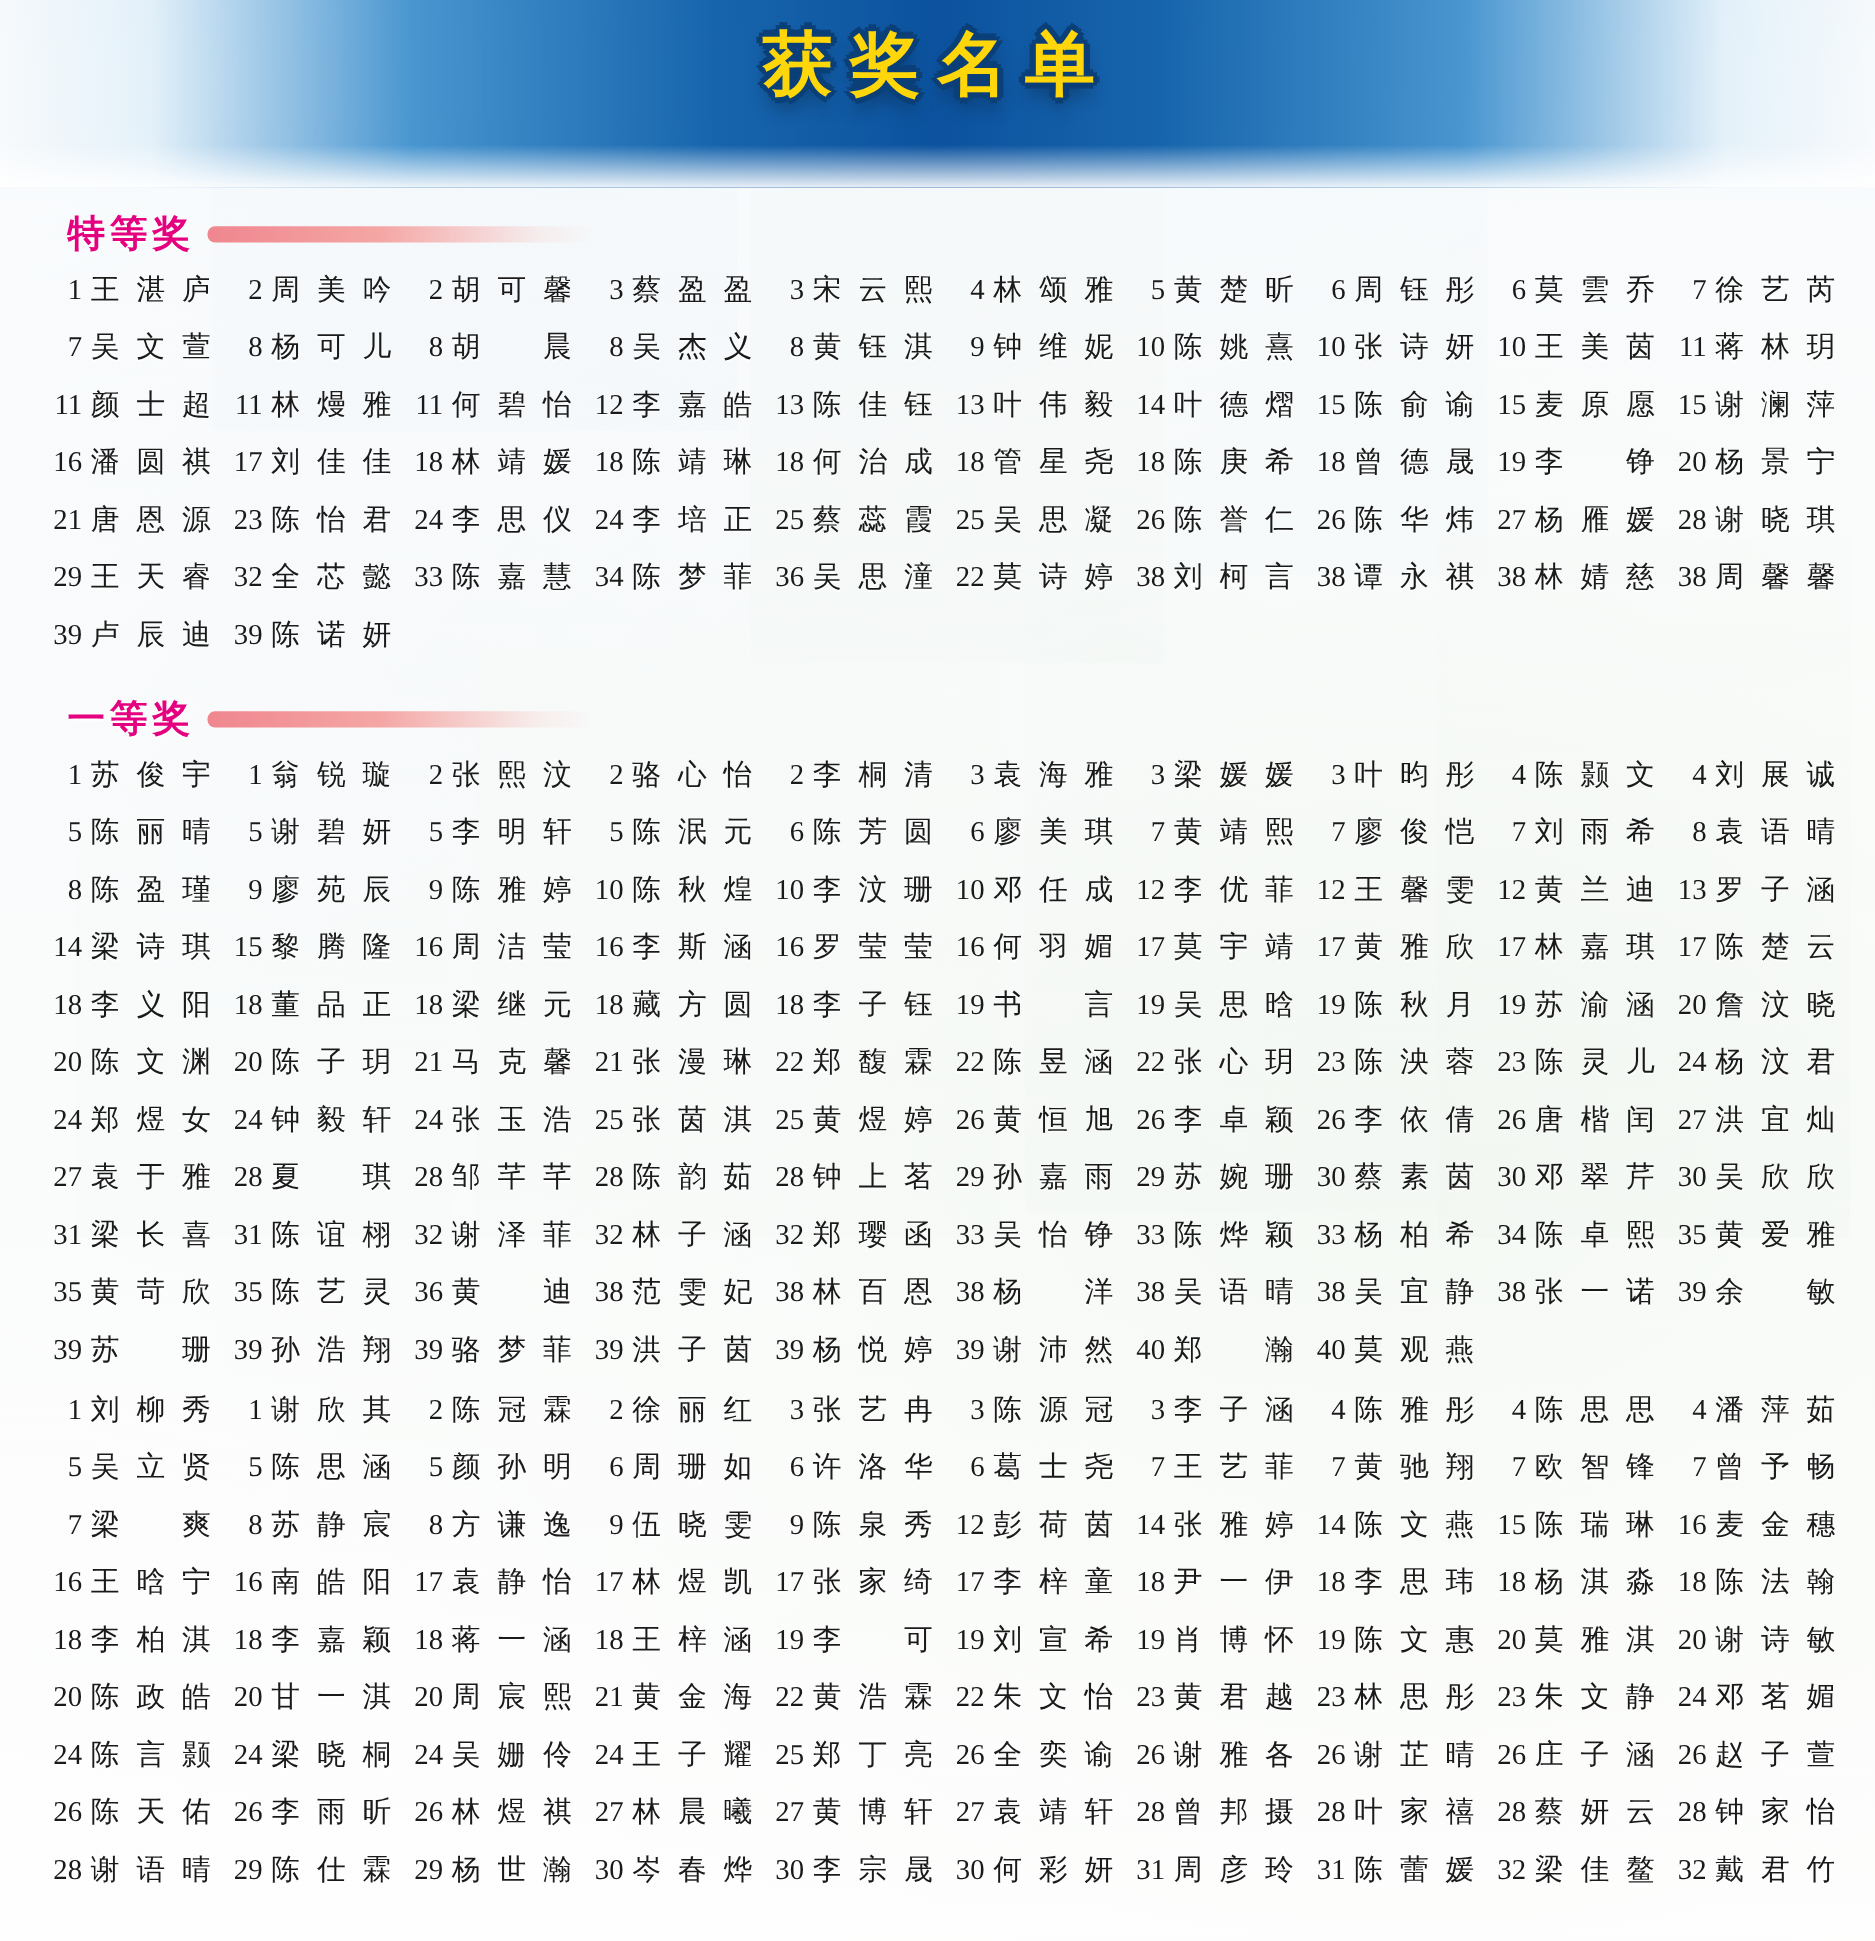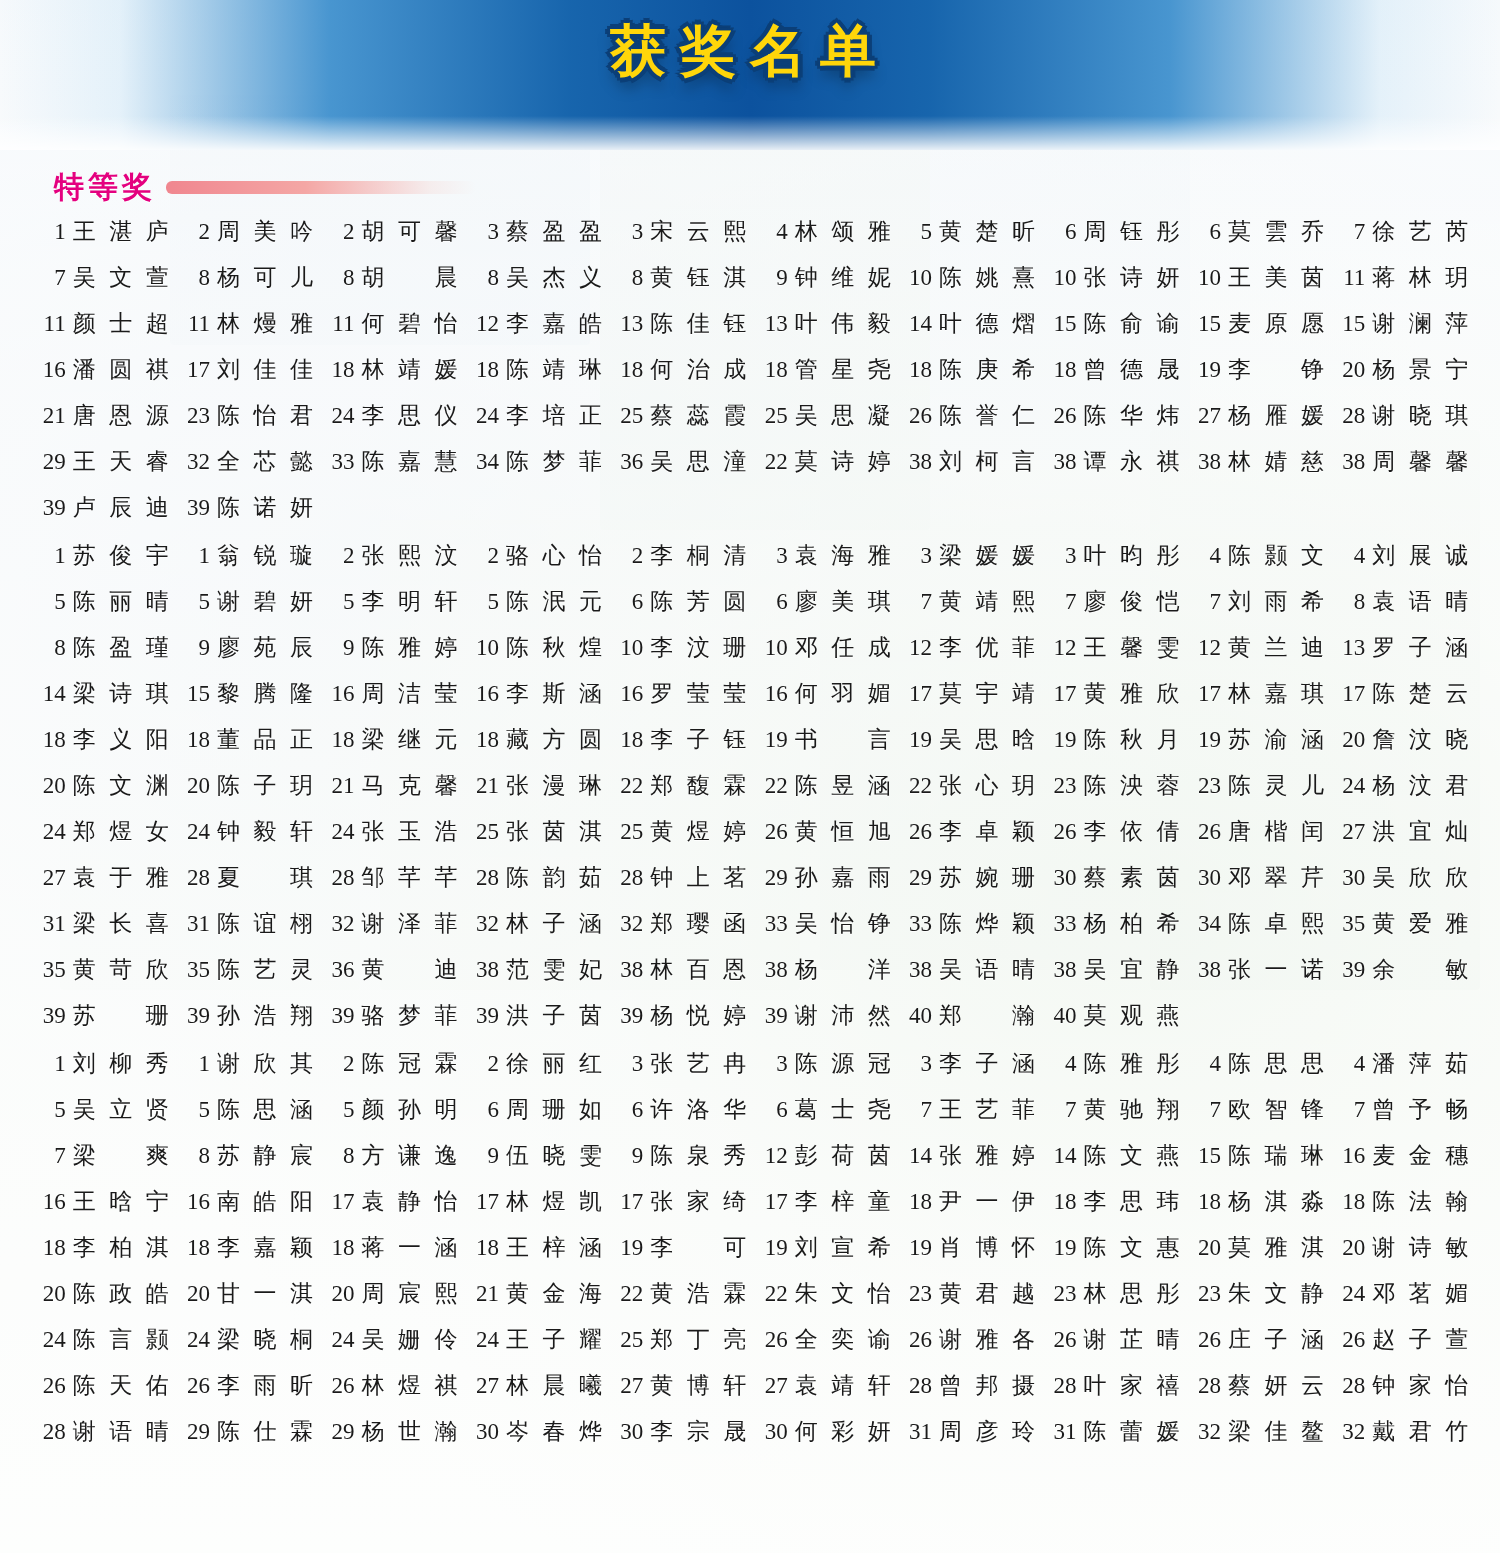--- a/index.html
+++ b/index.html
@@ -422,20 +422,24 @@
             <span class="num">39</span>
             <span class="nm">卢辰迪</span>
           </div>
           <div class="cell">
             <span class="num">39</span>
             <span class="nm">陈诺妍</span>
           </div>
         </div>
       </div>
       <div class="section">
+        <div class="section-head">
+          <div class="section-title">一等奖</div>
+          <div class="section-bar"></div>
+        </div>
         <div class="grid">
           <div class="cell">
             <span class="num">1</span>
             <span class="nm">苏俊宇</span>
           </div>
           <div class="cell">
             <span class="num">1</span>
             <span class="nm">翁锐璇</span>
           </div>
           <div class="cell">

